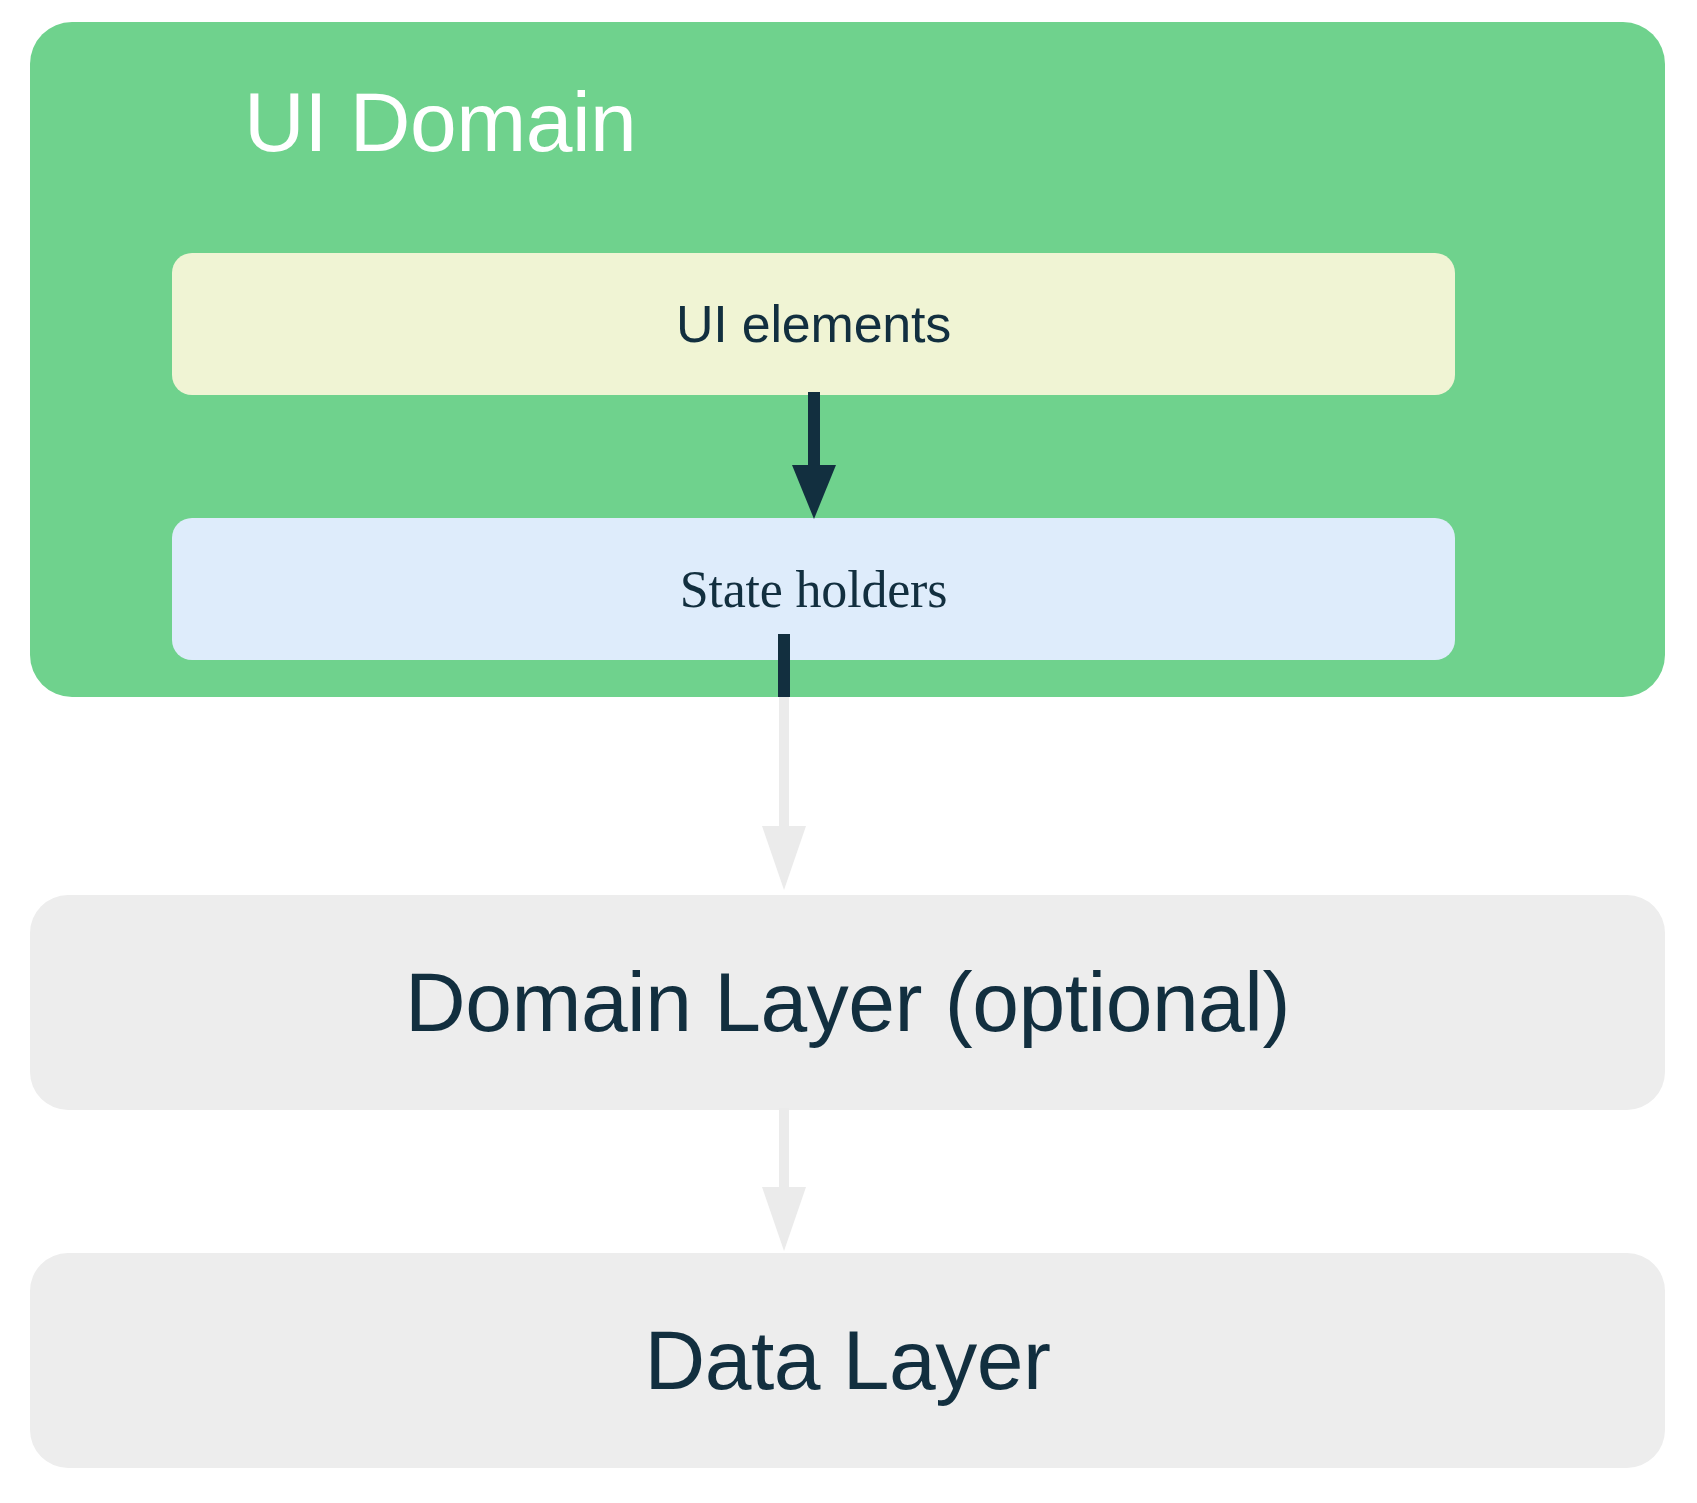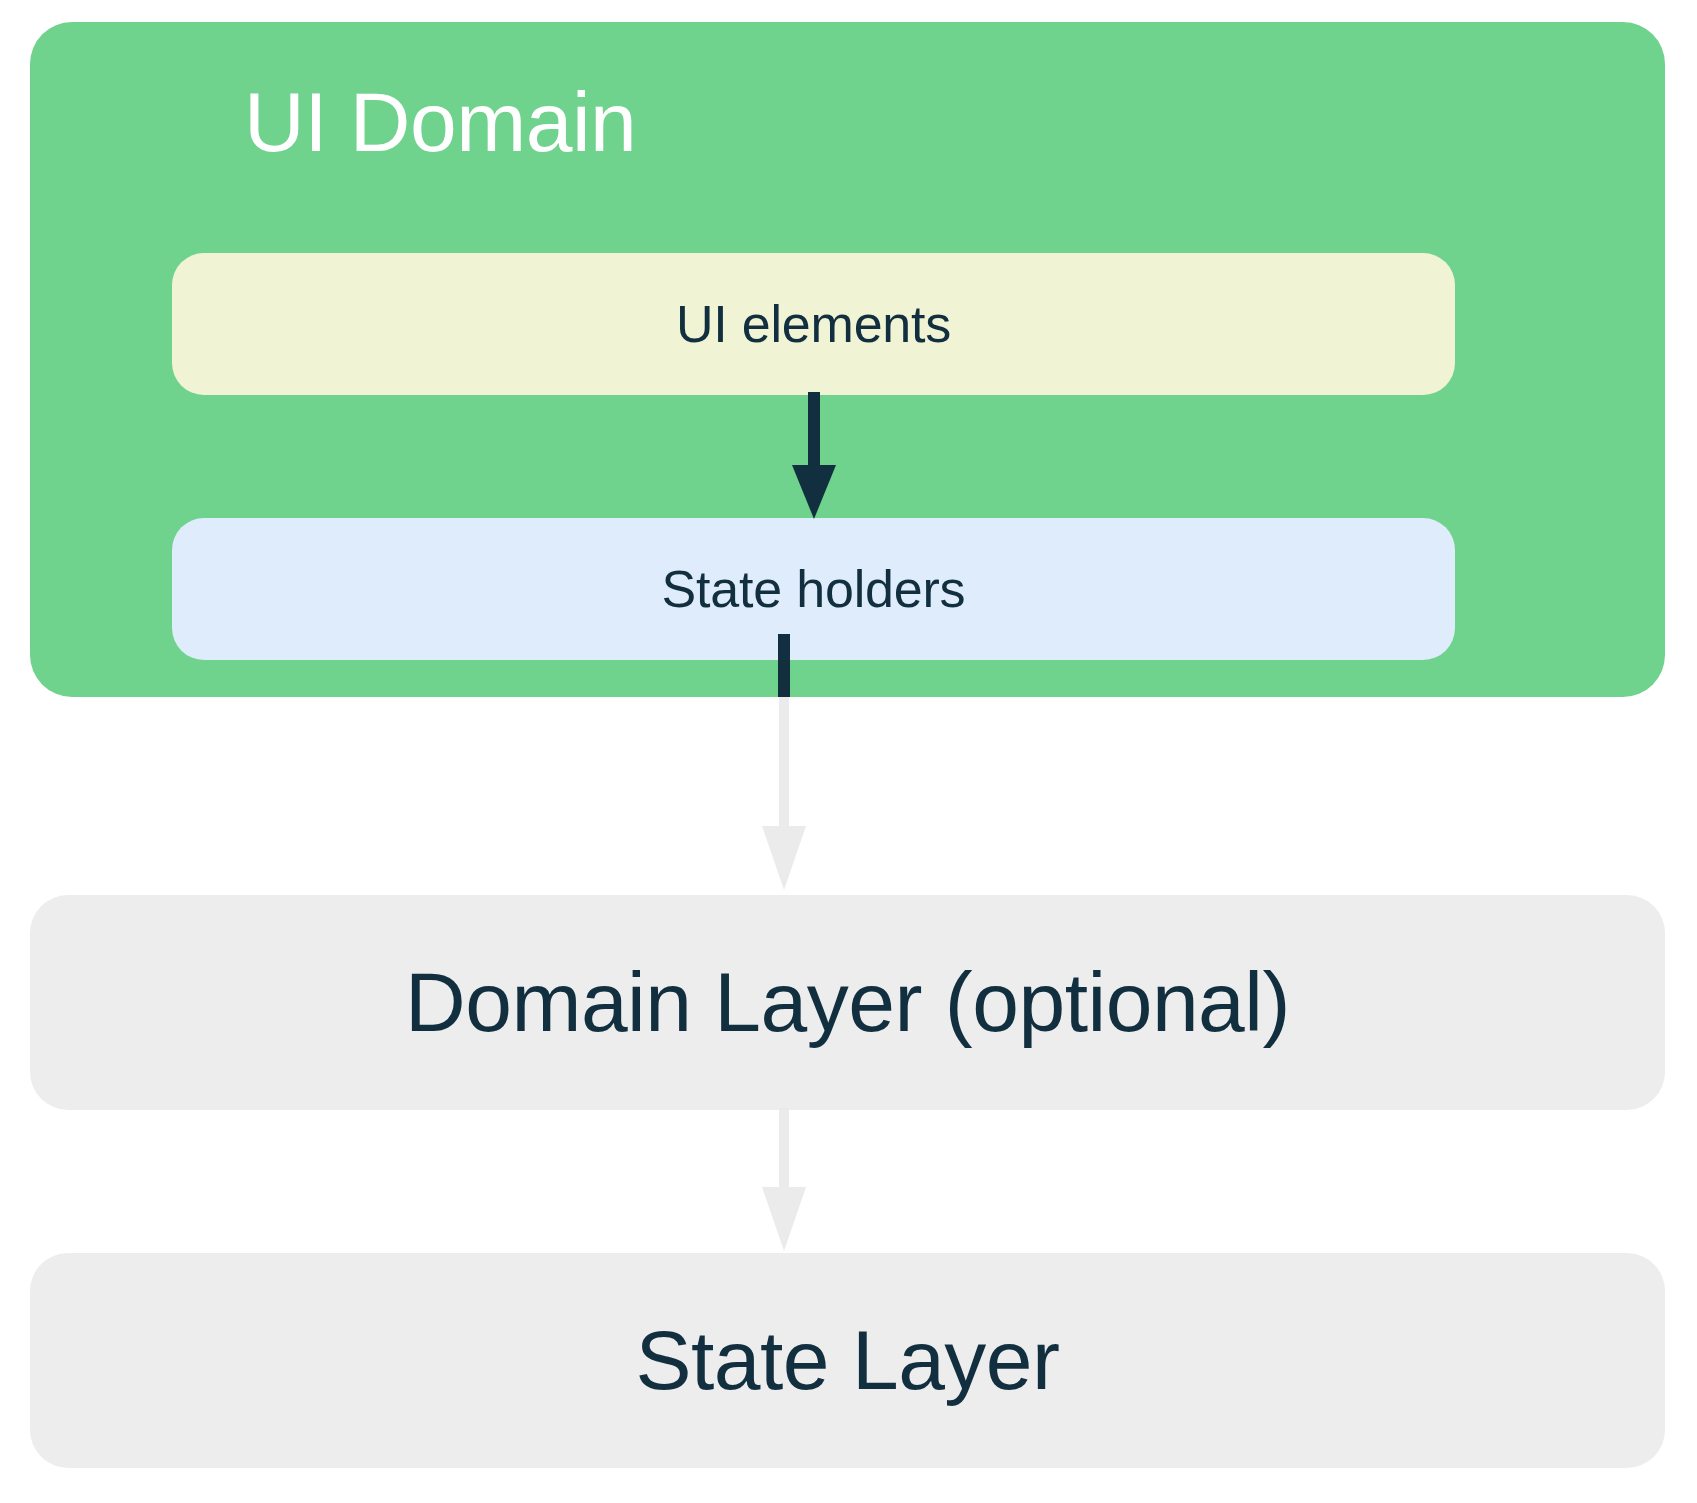--- a/index.html
+++ b/index.html
@@ -38,40 +38,41 @@
     letter-spacing: -0.5px;
     white-space: nowrap;
   }
 
   
   .inner-box {
     position: absolute;
     left: 142px;
     width: 1283px;
     height: 142px;
-    border-radius: 32px;
+    border-radius: 20px;
     display: flex;
     align-items: center;
     justify-content: center;
     box-sizing: border-box;
   }
   .inner-box .inner-label {
     font-size: 52px;
     color: #122F3F;
     font-weight: 400;
     letter-spacing: -0.2px;
     white-space: nowrap;
   }
   .box-ui-elements {
     top: 231px;
     background: #F0F4D4;
   }
   .box-state-holders {
     top: 496px;
     background: #DEECFB;
+    font-family: Liberation Serif, serif;
   }
 
   
   .layer-box {
     position: absolute;
     left: 30px;
     width: 1635px;
     background: #EDEDED;
     border-radius: 38px;
     display: flex;
@@ -140,16 +141,16 @@
   <div class="layer-box box-domain-layer">
     <span class="layer-label">Domain Layer (optional)</span>
   </div>
 
   <svg class="arrow-svg arrow-domain-to-data" width="78" height="148" viewBox="0 0 78 148">
     <rect x="34" y="0" width="10" height="82" fill="#EBEBEB"></rect>
     <polygon points="17,79 61,79 39,143" fill="#EBEBEB"></polygon>
   </svg>
 
   <div class="layer-box box-data-layer">
-    <span class="layer-label">State Layer</span>
+    <span class="layer-label">Data Layer</span>
   </div>
 
 </div>
 
 </body></html>

